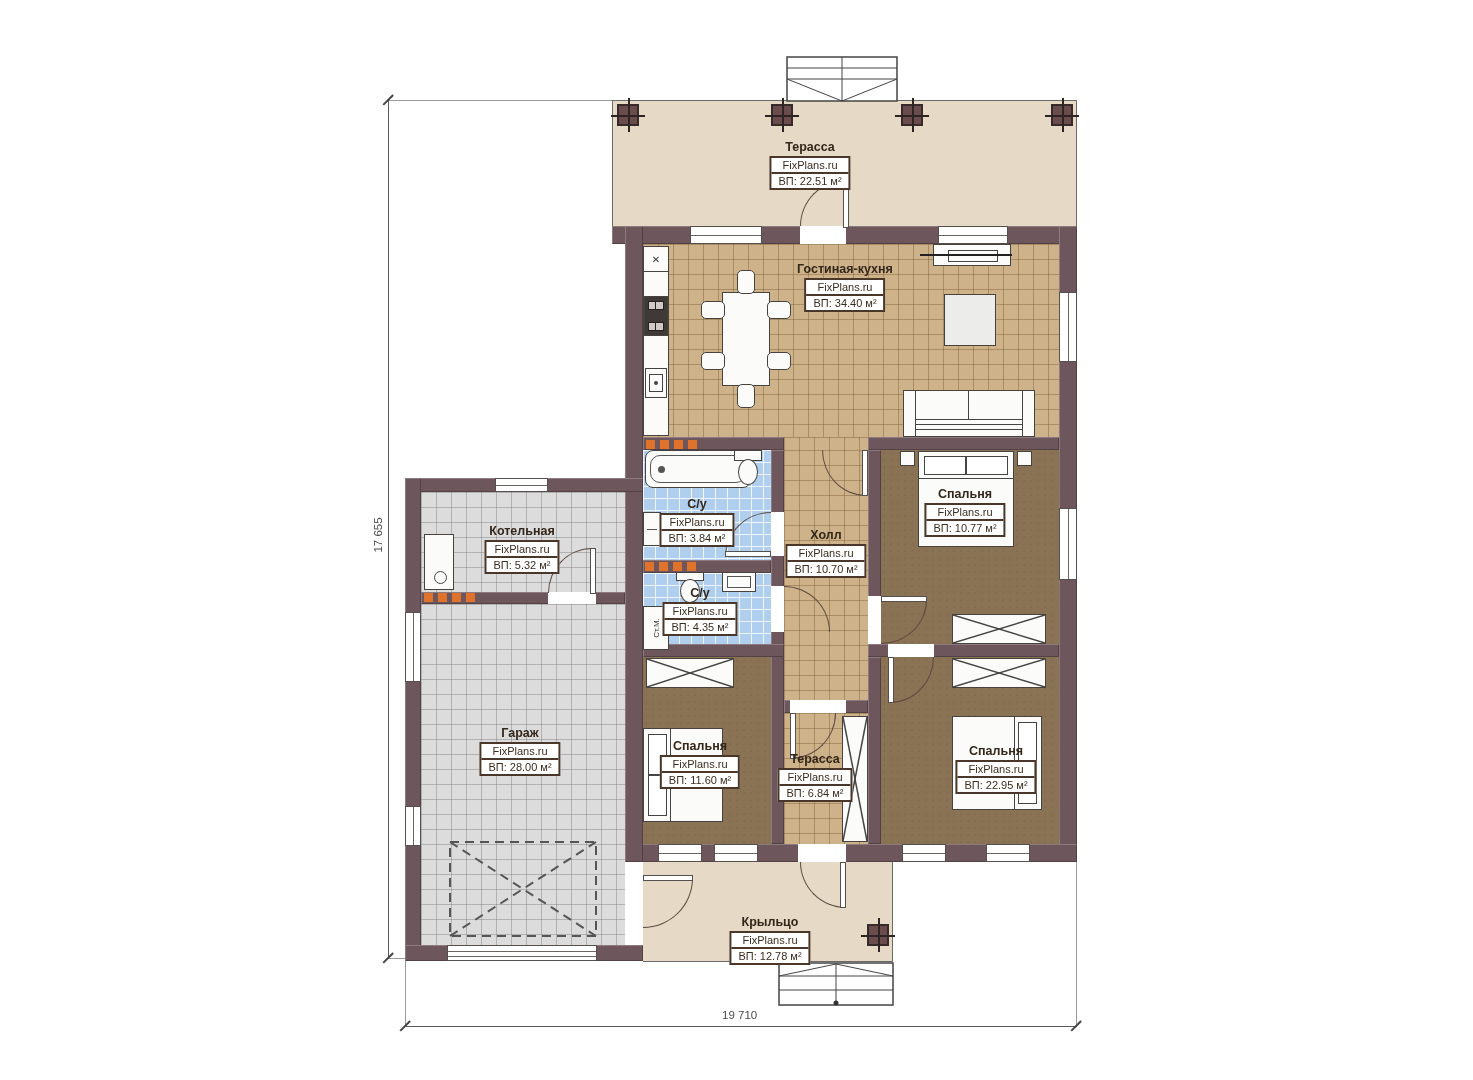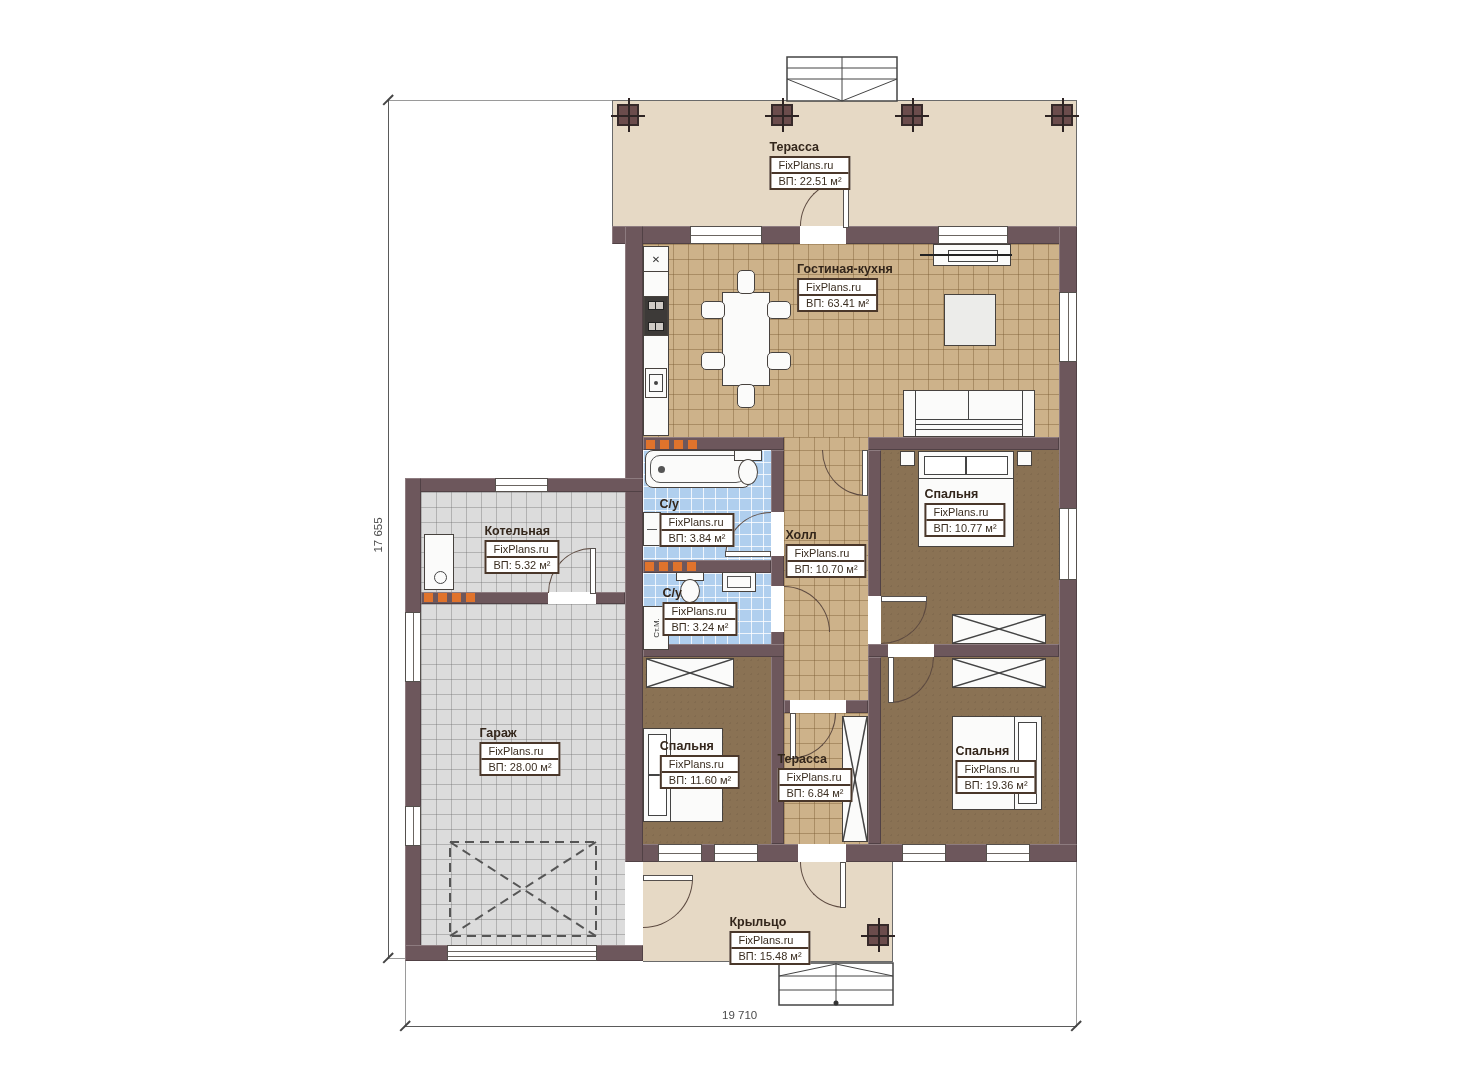--- a/index.html
+++ b/index.html
@@ -46,21 +46,21 @@
   .xline{position:absolute;inset:0;width:100%;height:100%;}
   
   .post{position:absolute;width:22px;height:22px;background:#6b4c4c;border:2px solid #372a2a;
         box-sizing:border-box;z-index:22;}
   .post::before{content:"";position:absolute;left:-8px;right:-8px;top:50%;height:2px;background:#2e2424;}
   .post::after{content:"";position:absolute;top:-8px;bottom:-8px;left:50%;width:2px;background:#2e2424;}
   
   .rad{position:absolute;height:9px;z-index:16;
        background:repeating-linear-gradient(90deg,#e0732c 0 9px,transparent 9px 14px);}
   
-  .rlabel{position:absolute;transform:translateX(-50%);text-align:left;z-index:30;white-space:nowrap;}
+  .rlabel{position:absolute;transform:translateX(-50%);text-align:center;z-index:30;white-space:nowrap;}
   .rname{font-size:12.5px;font-weight:bold;color:#33261b;margin-bottom:2px;}
   .rbox{display:inline-block;background:#fff;border:2px solid #4a372a;}
   .rbrand{font-size:11px;color:#3a2d20;border-bottom:2px solid #4a372a;padding:1px 7px;}
   .rarea{font-size:11px;color:#3a2d20;padding:1px 7px;}
   
   .dimline{position:absolute;background:#5a5a5a;z-index:5;}
   .dimext{position:absolute;background:#9a9a9a;z-index:4;}
   .tick{position:absolute;width:14px;height:1.5px;background:#444;transform:rotate(-45deg);z-index:6;}
   .dimtext{position:absolute;color:#4a4a4a;font-size:11.5px;z-index:6;}
   .small-rot{position:absolute;z-index:21;font-size:8px;color:#333;
@@ -295,21 +295,21 @@
     <div class="rname">Терасса</div>
     <div class="rbox">
       <div class="rbrand">FixPlans.ru</div>
       <div class="rarea">ВП: 22.51 м²</div>
     </div>
   </div>
   <div class="rlabel" style="left:845px;top:262px;">
     <div class="rname">Гостиная-кухня</div>
     <div class="rbox">
       <div class="rbrand">FixPlans.ru</div>
-      <div class="rarea">ВП: 63.41 м²</div>
+      <div class="rarea">ВП: 34.40 м²</div>
     </div>
   </div>
   <div class="rlabel" style="left:522px;top:524px;">
     <div class="rname">Котельная</div>
     <div class="rbox">
       <div class="rbrand">FixPlans.ru</div>
       <div class="rarea">ВП: 5.32 м²</div>
     </div>
   </div>
   <div class="rlabel" style="left:697px;top:497px;">
@@ -330,21 +330,21 @@
     <div class="rname">Спальня</div>
     <div class="rbox">
       <div class="rbrand">FixPlans.ru</div>
       <div class="rarea">ВП: 10.77 м²</div>
     </div>
   </div>
   <div class="rlabel" style="left:700px;top:586px;">
     <div class="rname">С/у</div>
     <div class="rbox">
       <div class="rbrand">FixPlans.ru</div>
-      <div class="rarea">ВП: 3.24 м²</div>
+      <div class="rarea">ВП: 4.35 м²</div>
     </div>
   </div>
   <div class="rlabel" style="left:520px;top:726px;">
     <div class="rname">Гараж</div>
     <div class="rbox">
       <div class="rbrand">FixPlans.ru</div>
       <div class="rarea">ВП: 28.00 м²</div>
     </div>
   </div>
   <div class="rlabel" style="left:700px;top:739px;">
@@ -358,28 +358,28 @@
     <div class="rname">Терасса</div>
     <div class="rbox">
       <div class="rbrand">FixPlans.ru</div>
       <div class="rarea">ВП: 6.84 м²</div>
     </div>
   </div>
   <div class="rlabel" style="left:996px;top:744px;">
     <div class="rname">Спальня</div>
     <div class="rbox">
       <div class="rbrand">FixPlans.ru</div>
-      <div class="rarea">ВП: 19.36 м²</div>
+      <div class="rarea">ВП: 22.95 м²</div>
     </div>
   </div>
   <div class="rlabel" style="left:770px;top:915px;">
     <div class="rname">Крыльцо</div>
     <div class="rbox">
       <div class="rbrand">FixPlans.ru</div>
-      <div class="rarea">ВП: 15.48 м²</div>
+      <div class="rarea">ВП: 12.78 м²</div>
     </div>
   </div>
 
   <div class="dimline" style="left:388px;top:100px;width:1px;height:858px;"></div>
   <div class="dimext" style="left:388px;top:100px;width:224px;height:1px;"></div>
   <div class="dimext" style="left:388px;top:958px;width:17px;height:1px;"></div>
   <div class="tick" style="left:381px;top:99px;"></div>
   <div class="tick" style="left:381px;top:957px;"></div>
   <div class="dimtext" style="left:360px;top:529px;transform:rotate(-90deg);transform-origin:center;">17 655</div>
 

